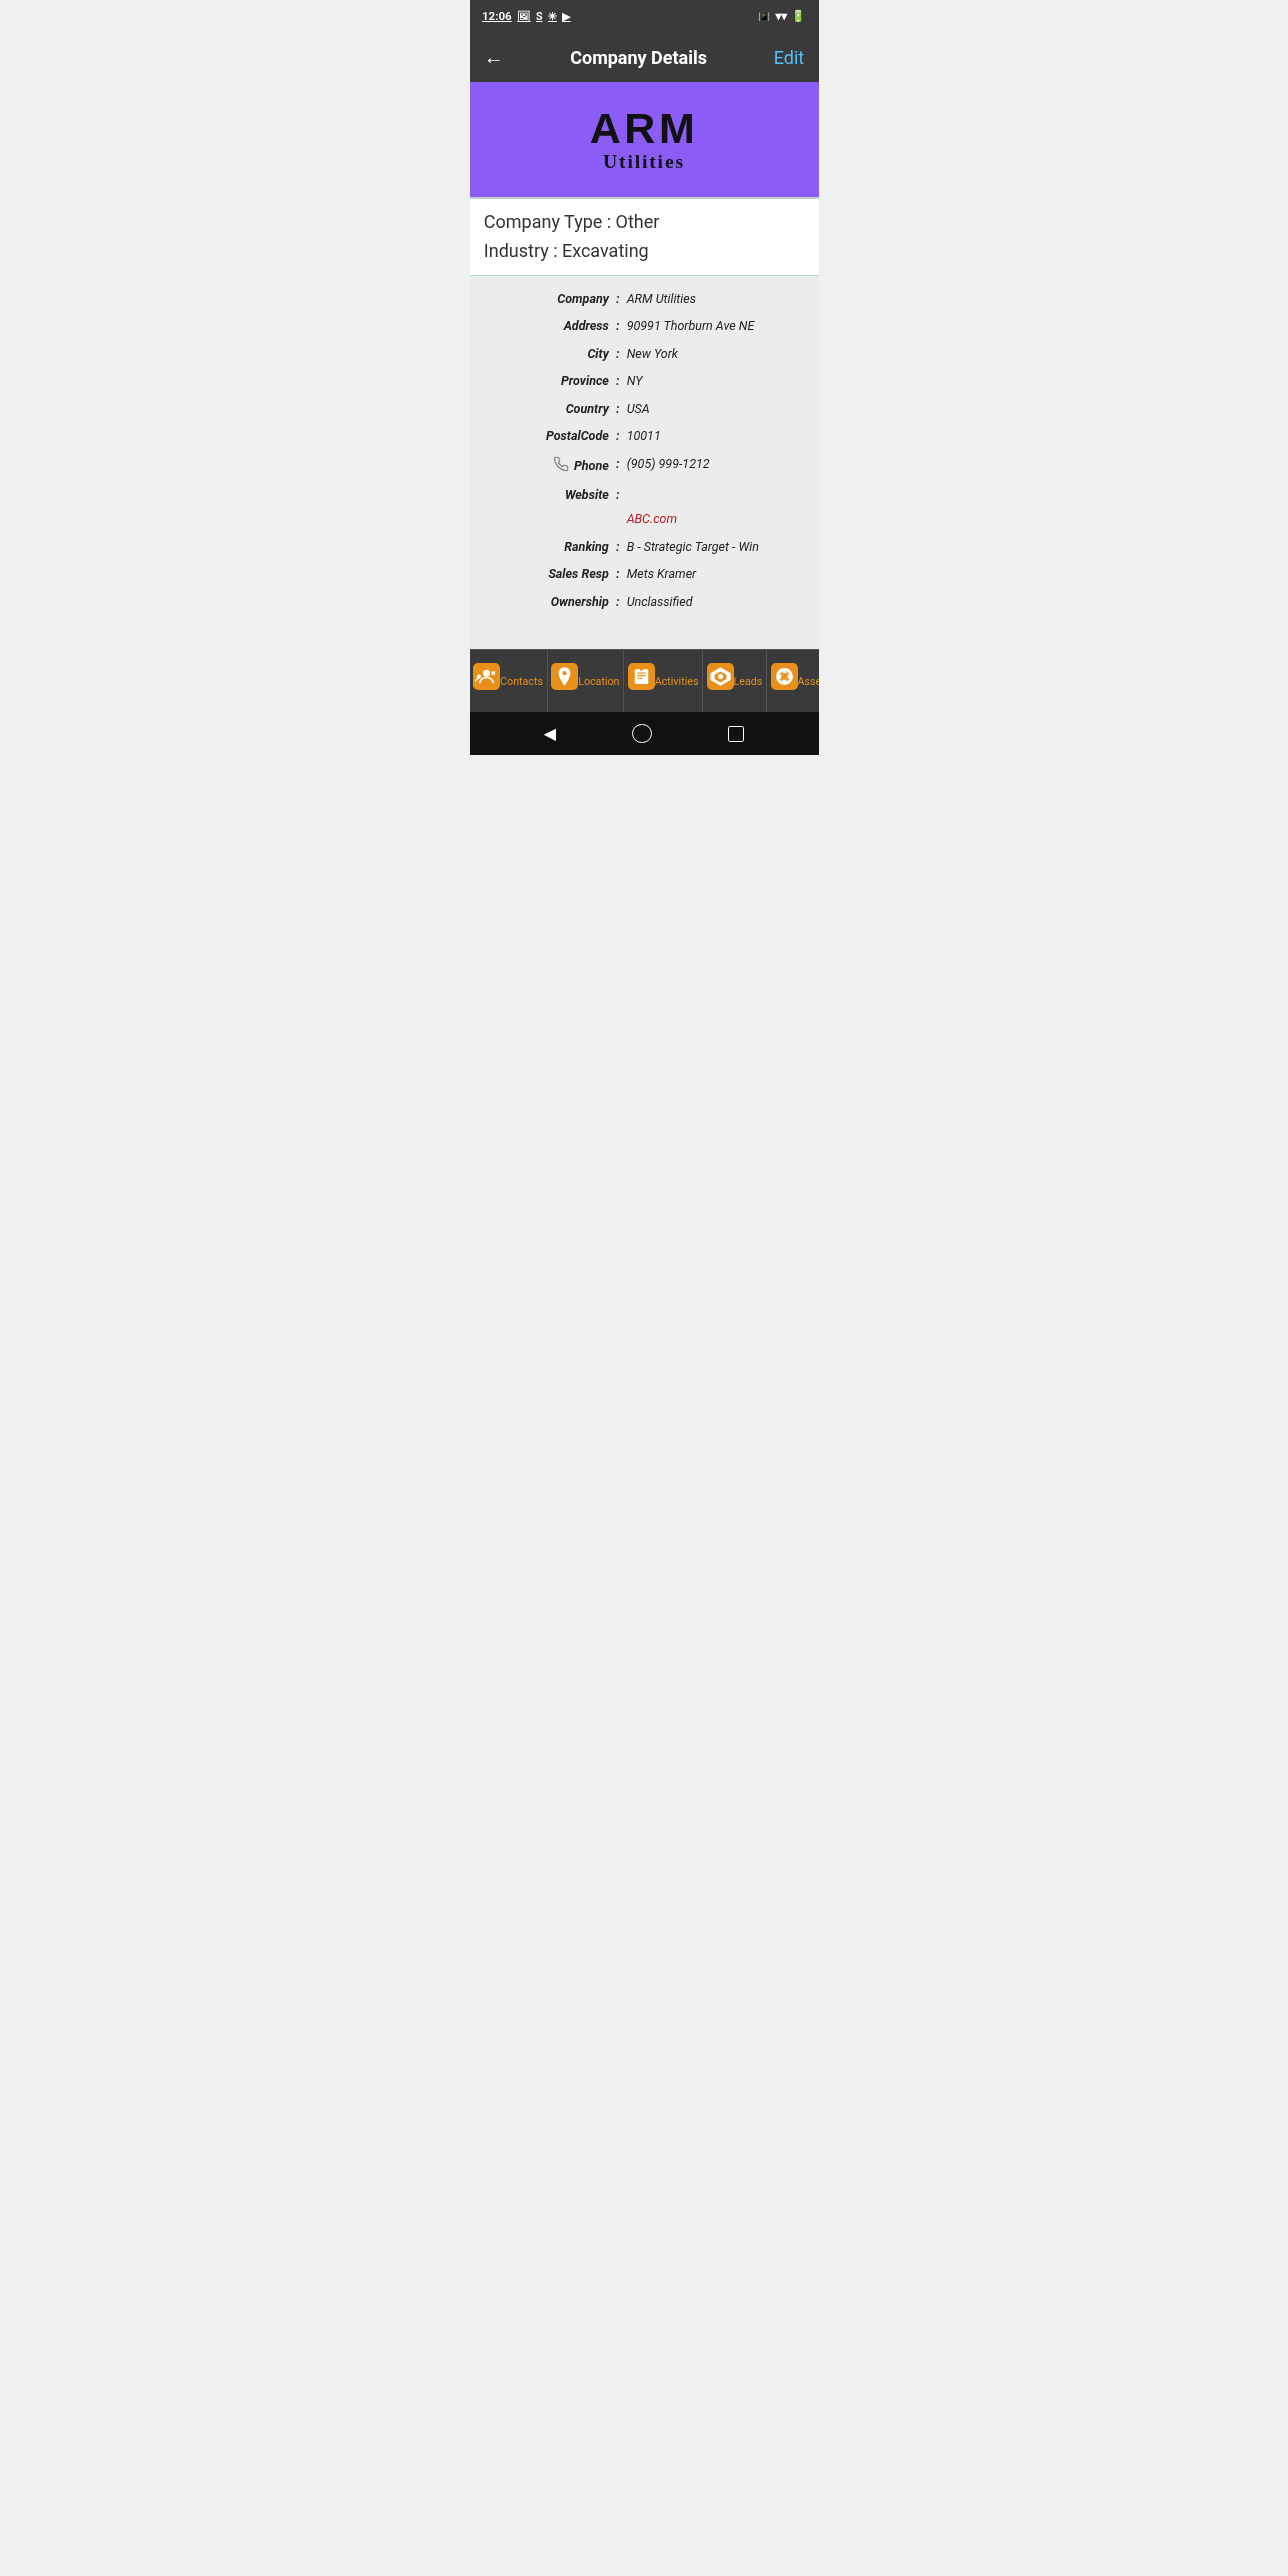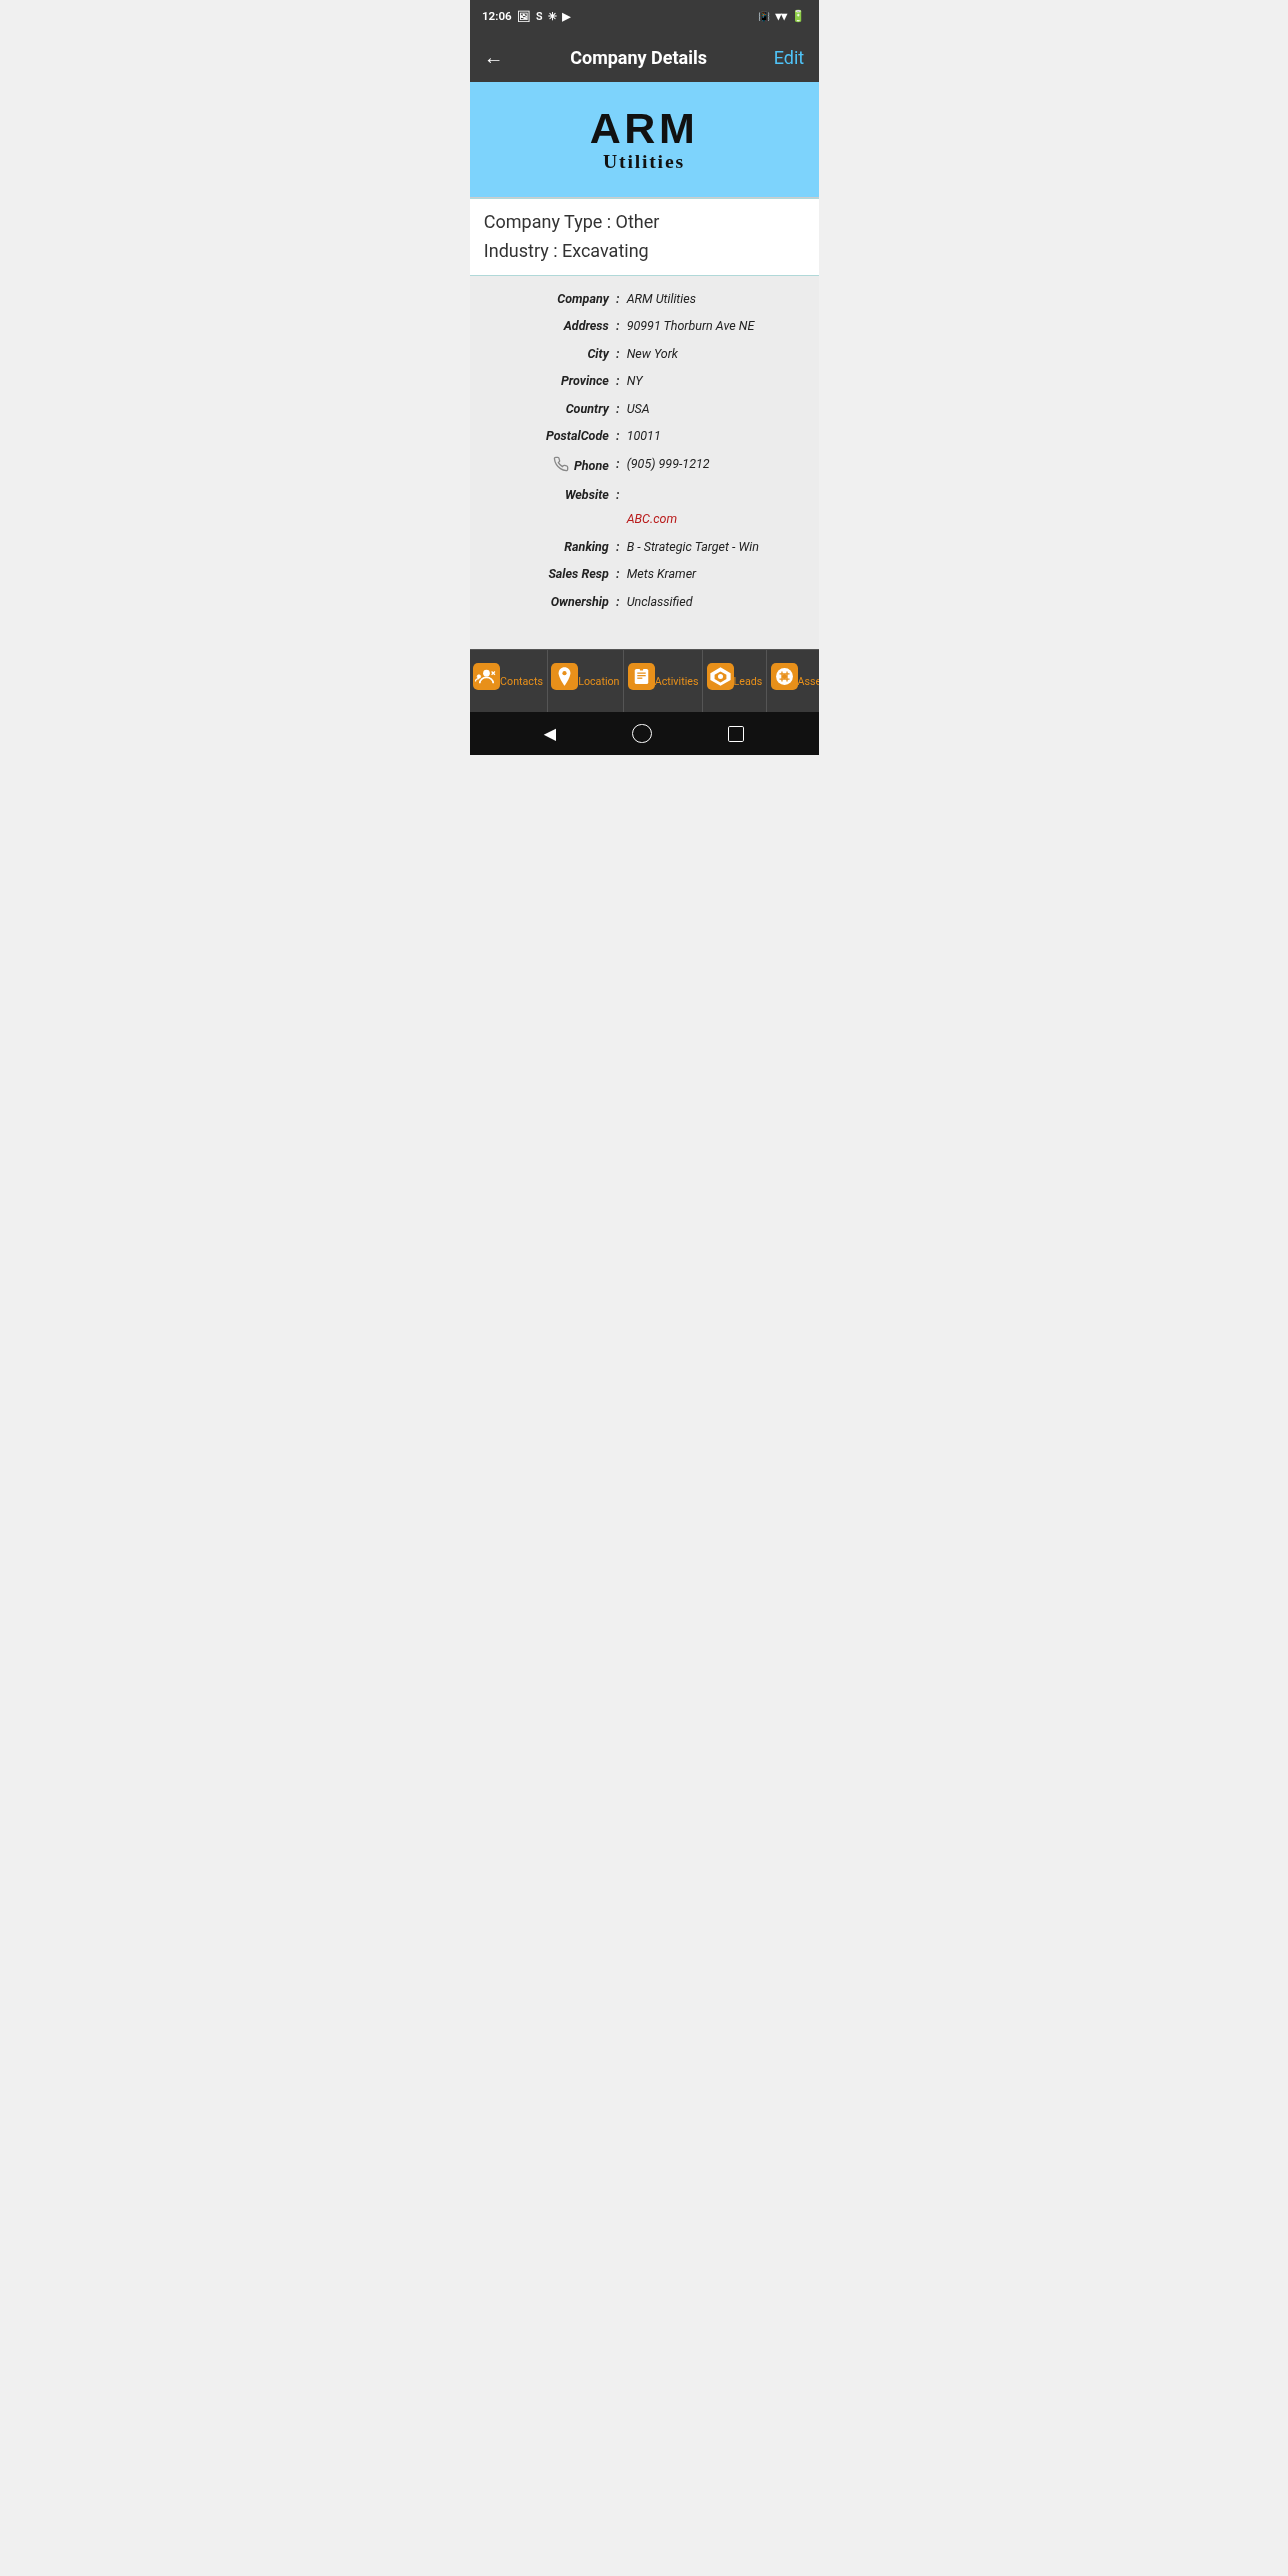--- a/index.html
+++ b/index.html
@@ -21,21 +21,21 @@
       background: #3a3a3a;
       color: white;
       display: flex;
       justify-content: space-between;
       align-items: center;
       padding: 5.4px 12.5px;
       font-size: 11.6px;
       font-weight: 600;
       height: 32px;
     }
-    .status-left { display: flex; align-items: center; gap: 5.4px; }
+    .status-left { display: flex; align-items: center; gap: 5.4px; text-decoration: underline; }
     .status-right { display: flex; align-items: center; gap: 4.5px; }
     .status-icon { font-size: 10.7px; }
 
     
     .header {
       background: #3a3a3a;
       color: white;
       display: flex;
       align-items: center;
       justify-content: space-between;
@@ -61,21 +61,21 @@
 
     
     .content {
       flex: 1;
       background: #ececec;
       overflow-y: auto;
     }
 
     
     .logo-container {
-      background: #7dd3fc;
+      background: #8b5cf6;
       margin: 0;
       padding: 18px;
       display: flex;
       align-items: center;
       justify-content: center;
       min-height: 116px;
       border-bottom: 0.9px solid #ccc;
     }
     .logo-text {
       text-align: center;

